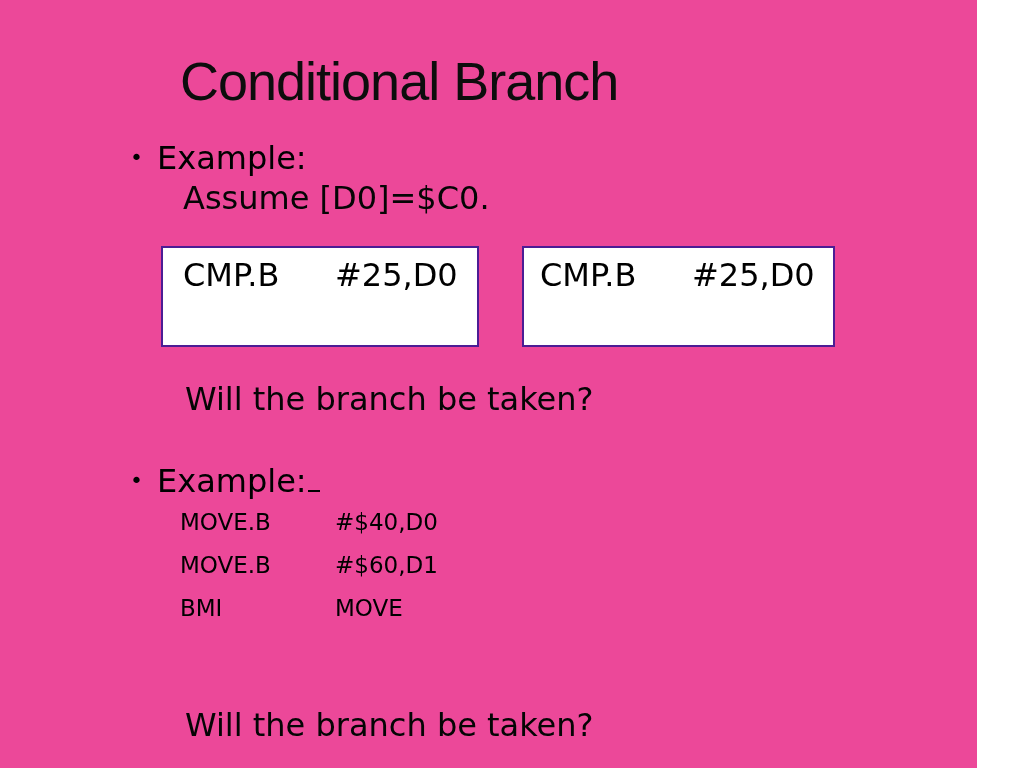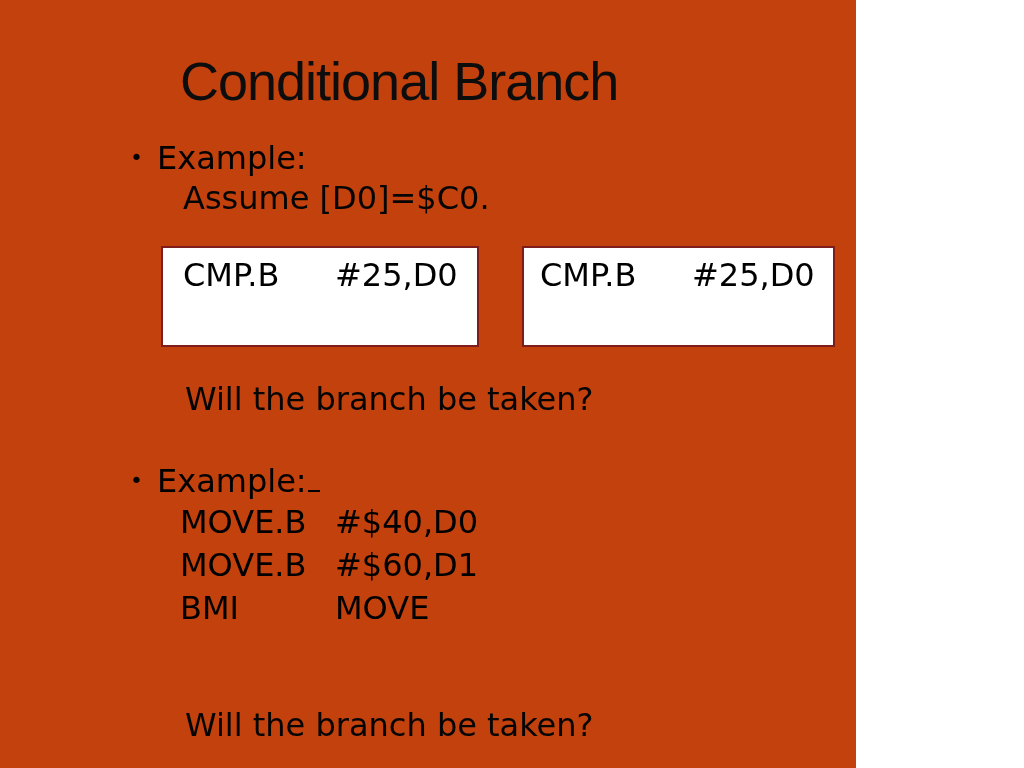--- a/index.html
+++ b/index.html
@@ -2,23 +2,23 @@
 <html><head>
 <meta charset="utf-8">
 <style>
   html, body {
     margin: 0;
     padding: 0;
     background: #ffffff;
   }
   .slide {
     position: relative;
-    width: 856px;
+    width: 977px;
     height: 768px;
-    background: #c2410c;
+    background: #ec4899;
     overflow: hidden;
     font-family: "DejaVu Sans", "Liberation Sans", sans-serif;
     color: #000000;
   }
   .title {
     position: absolute;
     left: 180px;
     top: 50px;
     font-family: "Liberation Sans", sans-serif;
     font-size: 54px;
@@ -47,21 +47,21 @@
     font-size: 32px;
     line-height: 38px;
     white-space: nowrap;
     color: #050505;
     text-align: right;
   }
   .code-box {
     position: absolute;
     top: 246px;
     height: 101px;
-    border: 2px solid #7f1d1d;
+    border: 2px solid #4c1d95;
     box-sizing: border-box;
     background: #ffffff;
     padding: 5px 0 0 20px;
   }
   .code-box.left  { left: 161px; width: 318px; }
   .code-box.right { left: 522px; width: 313px; padding-left: 16px; }
   .box-line {
     font-size: 32px;
     line-height: 45px;
     white-space: nowrap;
@@ -69,21 +69,21 @@
   .box-line .mn {
     display: inline-block;
     width: 152px;
   }
   .code-block {
     position: absolute;
     left: 180px;
     top: 501px;
   }
   .code-row {
-    font-size: 32px;
+    font-size: 23px;
     line-height: 43px;
     white-space: nowrap;
   }
   .code-row .mn {
     display: inline-block;
     width: 155px;
   }
   .code-row .op {
     display: inline-block;
     width: 205px;

